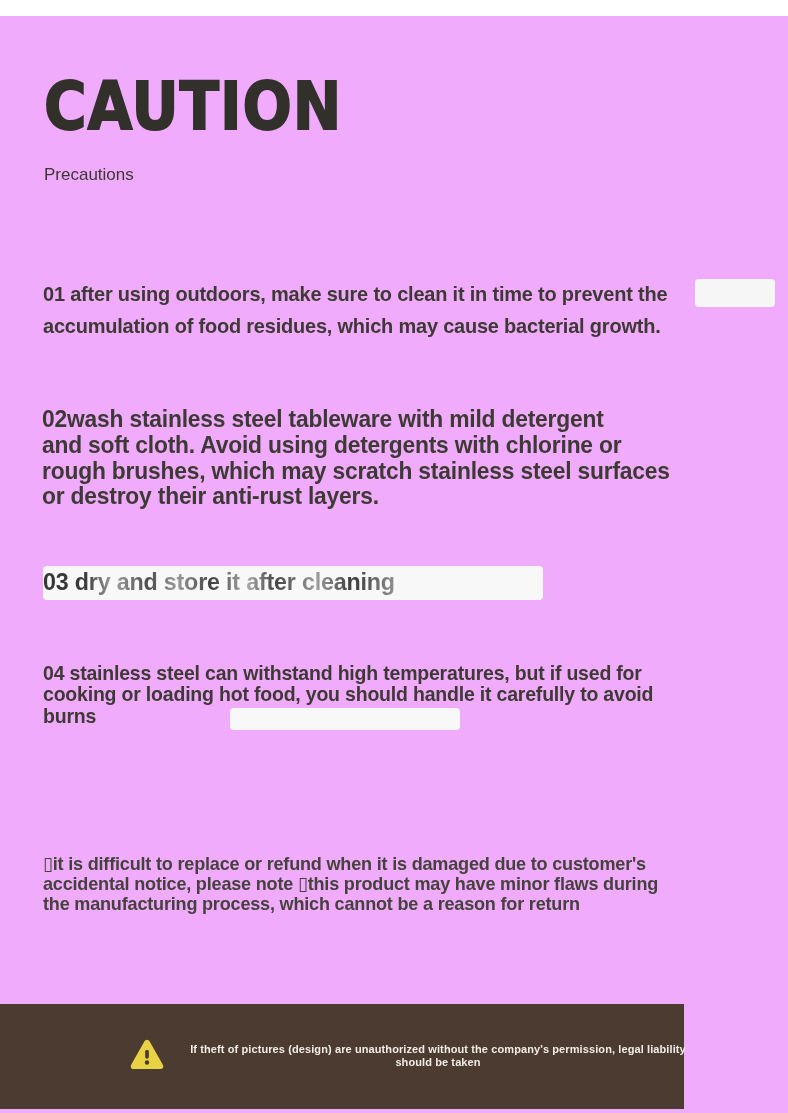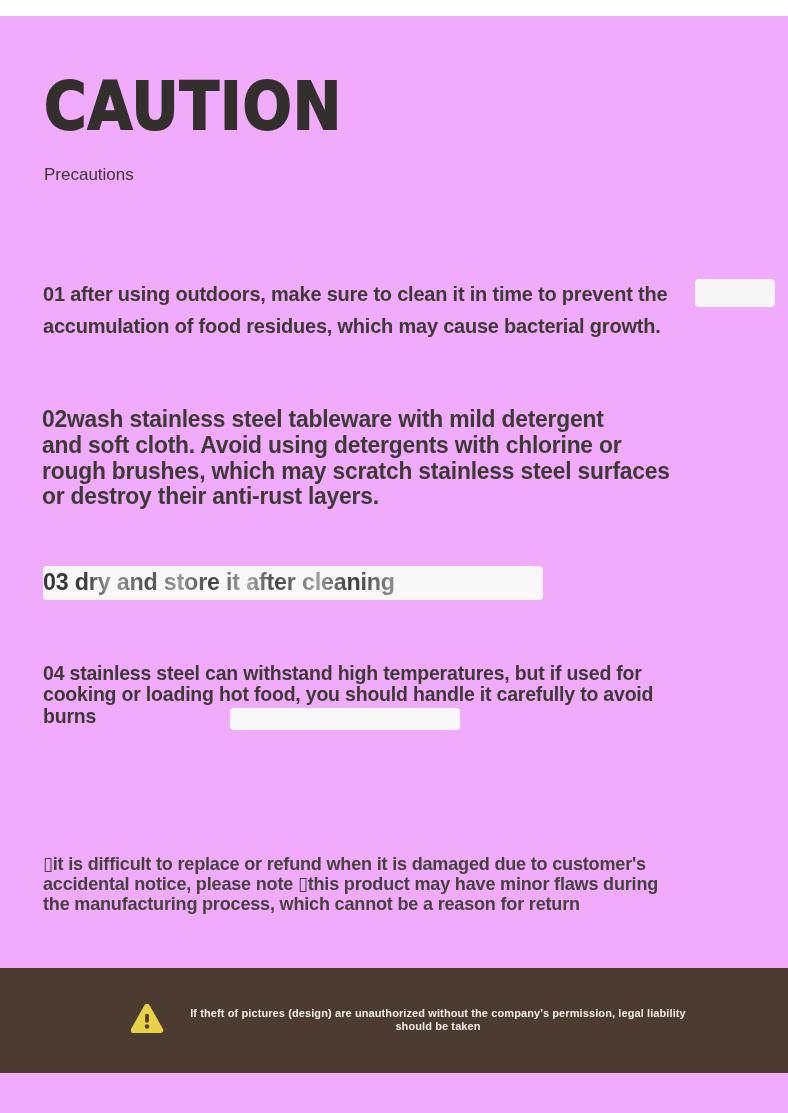--- a/index.html
+++ b/index.html
@@ -88,22 +88,22 @@
   .disclaimer {
     top: 838px;
     font-size: 19px;
     line-height: 20px;
     color: #45423d;
     transform: scaleX(0.95);
   }
   .footer-band {
     position: absolute;
     left: 0;
-    top: 952px;
-    width: 788px;
+    top: 988px;
+    width: 684px;
     height: 105px;
     background: #4b3b30;
   }
   .warning-icon {
     position: absolute;
     left: 129px;
     top: 34px;
     width: 36px;
     height: 34px;
   }

